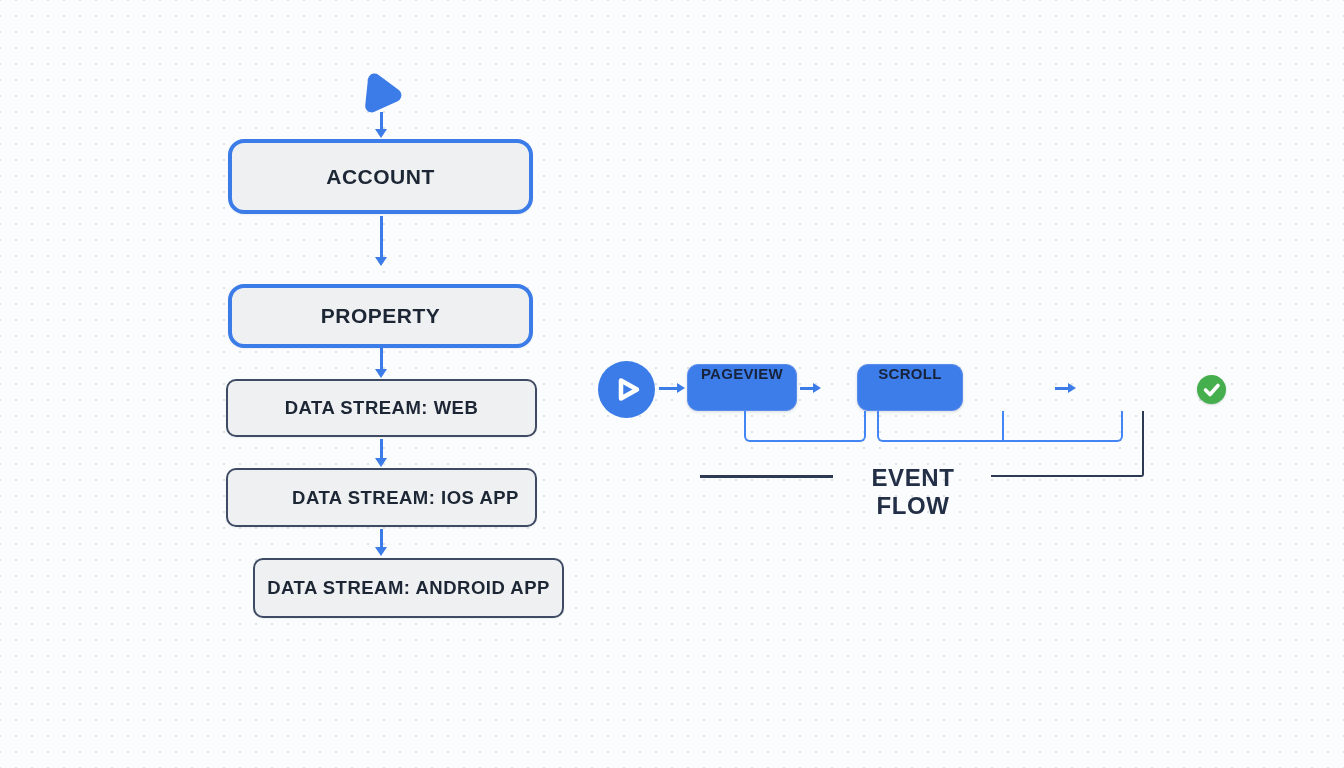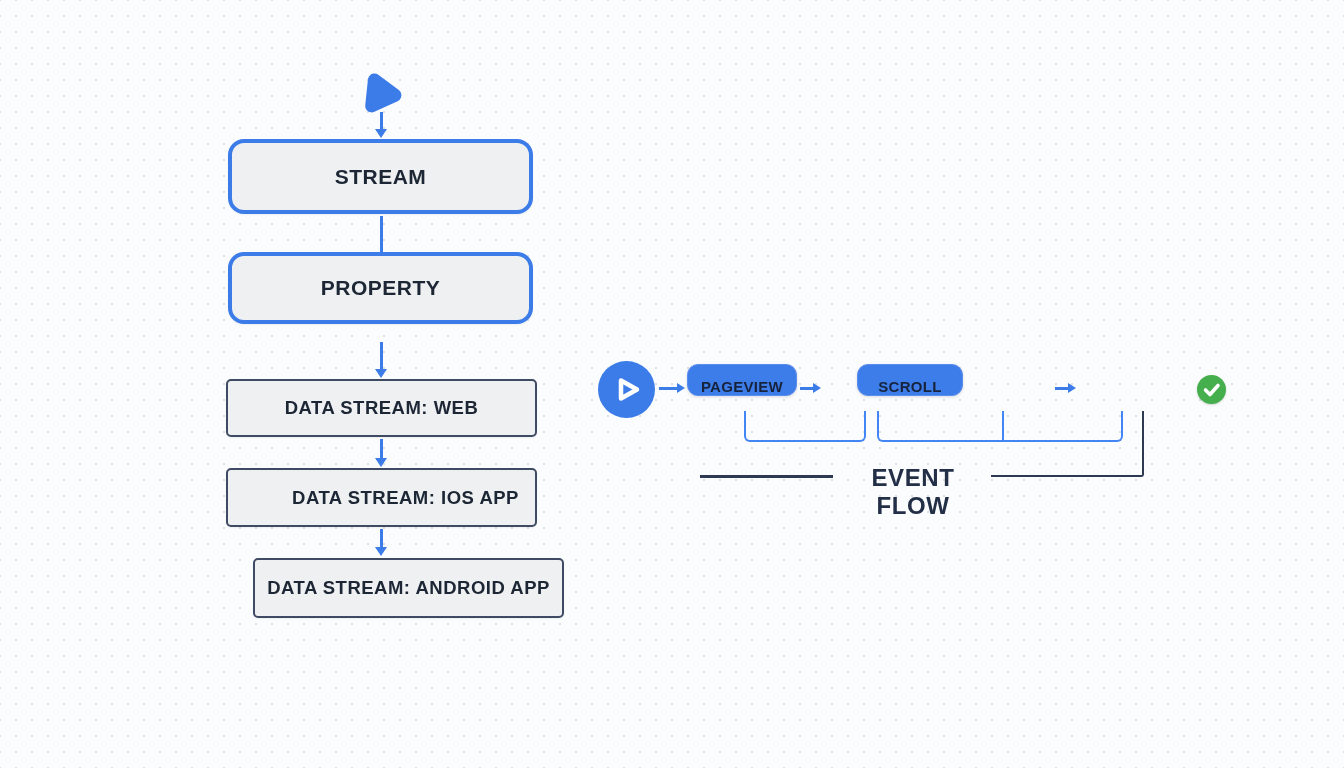--- a/index.html
+++ b/index.html
@@ -27,43 +27,43 @@
   }
   .node.primary{
     left:228px;width:305px;
     border:4px solid #3b7ce8;
     border-radius:16px;
     font-size:21px;
   }
   .node.secondary{
     left:226px;width:311px;
     border:2px solid #3f4b63;
-    border-radius:5px;
+    border-radius:10px;
     font-size:18.5px;
   }
   
   .varrow{position:absolute;width:2.5px;background:#3b7ce8;}
   .varrow::after{
     content:"";position:absolute;left:50%;bottom:-9px;
     transform:translateX(-50%);
     border:6px solid transparent;border-bottom:none;
     border-top:9px solid #3b7ce8;
   }
   
   .harrow{position:absolute;height:2.5px;background:#3b7ce8;}
   .harrow::after{
     content:"";position:absolute;right:-8px;top:50%;
     transform:translateY(-50%);
     border:5.5px solid transparent;border-right:none;
     border-left:8px solid #3b7ce8;
   }
   
   .event{
-    position:absolute;top:364px;height:32px;
-    display:flex;align-items:flex-end;justify-content:center;
+    position:absolute;top:364px;height:47px;
+    display:flex;align-items:flex-start;justify-content:center;
     box-sizing:border-box;
     border-radius:11px;
     font-weight:bold;font-size:15px;
     color:#17233b;letter-spacing:0.3px;
     box-shadow:0 1px 3px rgba(20,30,50,0.15);
   }
   .event.blue{background:#3d7de9;border:1.5px solid #5b8eec;}
   .event.green{background:#5dba62;border:1.5px solid #79c77d;}
   .badge{
     position:absolute;left:1197px;top:375px;
@@ -106,23 +106,23 @@
       </svg>
     </div>
 
     <div class="varrow" style="left:380px;top:112px;height:17px;"></div>
     <div class="varrow" style="left:380px;top:216px;height:41px;"></div>
     <div class="varrow" style="left:380px;top:342px;height:27px;"></div>
     <div class="varrow" style="left:380px;top:439px;height:19px;"></div>
     <div class="varrow" style="left:380px;top:529px;height:18px;"></div>
 
     <div class="node primary" style="top:139px;height:75px;">
-      <span>STREAM</span>
+      <span>ACCOUNT</span>
     </div>
-    <div class="node primary" style="top:252px;height:72px;">
+    <div class="node primary" style="top:284px;height:64px;">
       <span>PROPERTY</span>
     </div>
     <div class="node secondary" style="top:379px;height:58px;">
       <span>DATA STREAM: WEB</span>
     </div>
     <div class="node secondary" style="top:468px;height:59px;padding-left:48px;">
       <span>DATA STREAM: IOS APP</span>
     </div>
     <div class="node secondary" style="top:558px;height:60px;margin-left:27px;">
       <span>DATA STREAM: ANDROID APP</span>

